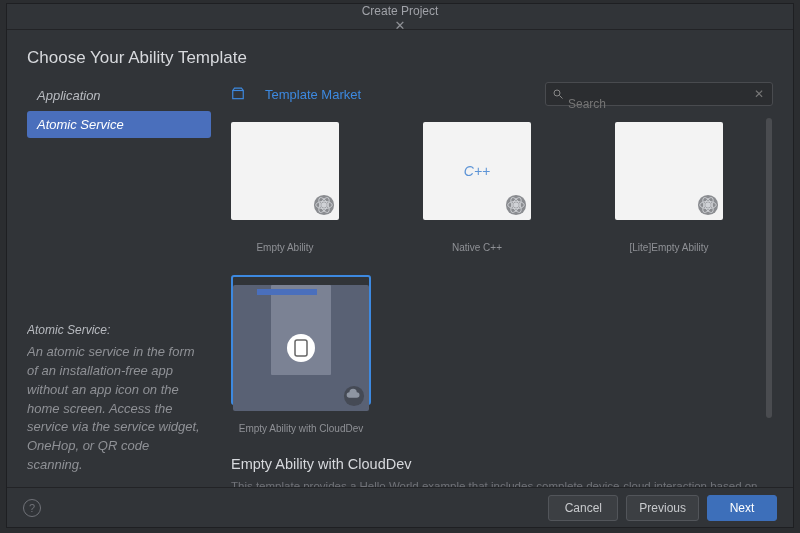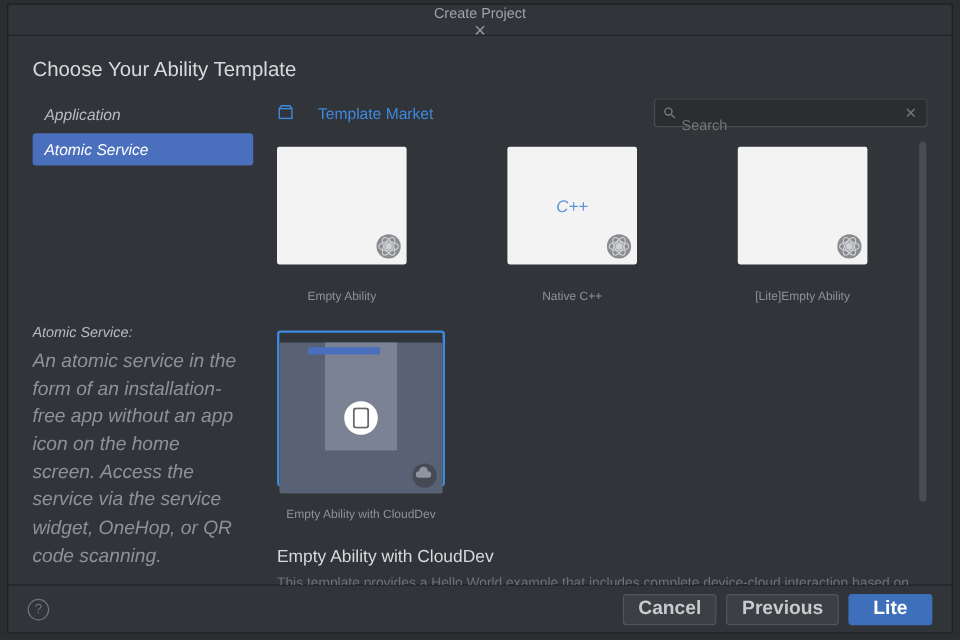--- a/index.html
+++ b/index.html
@@ -10,21 +10,21 @@
   .title-bar .title { font-size: 12px; color: #a0a2a8; flex: 1; }
   .title-bar .close { width: 16px; height: 16px; color: #8f9196; cursor: pointer; display:flex; align-items:center; justify-content:center; font-size:13px;}
   .content { display: flex; flex-direction: column; flex: 1; padding: 18px 20px 0 20px; overflow: hidden; }
   .heading { font-size: 17px; color: #d7d9dd; margin-bottom: 14px; }
   .cols { display: flex; flex: 1; overflow: hidden; }
   .side { width: 184px; display: flex; flex-direction: column; font-style: italic; }
   .tab { font-size: 13px; padding: 6px 10px; color: #b8bbc0; border-radius: 3px; cursor: pointer; margin-bottom: 2px; }
   .tab.selected { background: #4a6fbc; color: #fff; }
   .side-desc { margin-top: auto; margin-bottom: 12px; padding-right: 6px;}
   .side-desc-title { font-size: 12px; color: #b8bbc0; margin-bottom: 6px; }
-  .side-desc-body { font-size: 16px; color: #8f9196; line-height: 1.45; }
+  .side-desc-body { font-size: 13px; color: #8f9196; line-height: 1.45; }
   .main { flex: 1; display: flex; flex-direction: column; padding-left: 20px; position:relative;}
   .market-row { display: flex; align-items: center; margin-bottom: 12px; }
   .market-link { color: #3d89e0; font-size: 13px; display:flex; align-items:center; gap:20px; cursor:pointer;}
   .market-link .mkicon { width:14px; height:14px; }
   .search-wrap { margin-left: auto; width: 228px; height: 24px; background: #2b2d30; border: 1px solid #494b4f; border-radius: 3px; display: flex; align-items: center; padding: 0 6px; }
   .search-wrap .sicon { width: 12px; height: 12px; color: #777; margin-right: 4px; }
   .search-wrap input { flex:1; background: transparent; border: none; outline: none; color: #bcbec4; font-size: 12px; margin-top: 20px; }
   .search-wrap .clear { width: 14px; height: 14px; color: #777; cursor:pointer; display:flex; align-items:center; justify-content:center; font-size:12px;}
   .gallery { flex:1; overflow-y: auto; padding-right: 12px;}
   .row { display: flex; gap: 84px; margin-bottom: 22px;}
@@ -40,21 +40,21 @@
   .thumb .dev-icon { width:28px; height:28px; background:#fff; border-radius:50%; display:flex; align-items:center; justify-content:center; position:absolute; top:50%; left:50%; transform:translate(-50%,-50%);}
   .cap { font-size: 10px; color: #8f9196; margin-top: 18px; text-align:left; white-space:nowrap;}
   .detail { margin-top: 6px; padding-bottom: 8px;}
   .detail-title { font-size: 14.5px; color: #d7d9dd; margin-bottom: 6px; }
   .detail-body { font-size: 11.5px; color: #707278; line-height: 1.45; }
   .scroll-ind { position:absolute; right:0; top:36px; bottom:0; width:8px; background:transparent;}
   .scroll-thumb { position:absolute; right:1px; top:0; width:6px; height:300px; background:#4a4c50; border-radius:3px;}
   .footer { height: 40px; border-top: 1px solid #222326; display: flex; align-items: center; padding: 0 16px; }
   .help { width:18px; height:18px; border:1.5px solid #707278; border-radius:50%; display:flex; align-items:center; justify-content:center; color:#707278; font-size:11px; cursor:pointer;}
   .btns { margin-left: auto; display:flex; gap:8px;}
-  .btn { min-width:70px; height:26px; font-size:16px; border-radius:3px; border:1px solid #52555a; background:#3c3f43; color:#c8cacd; cursor:pointer; padding:0 12px;font-weight:bold;}
+  .btn { min-width:70px; height:26px; font-size:12px; border-radius:3px; border:1px solid #52555a; background:#3c3f43; color:#c8cacd; cursor:pointer; padding:0 12px;}
   .btn.primary { background:#3d6fba; border-color:#3d6fba; color:#fff;}
   .card.big .thumb-wrap .thumb { width:136px; height:126px; }
   .card.big { width:140px; }
   .card.big .thumb-wrap { width:140px; height:130px; }
 </style>
 </head>
 <body>
 
 <div class="dialog">
   <div class="title-bar">
@@ -174,16 +174,16 @@
         </div>
       </div>
     </div>
   </div>
 
   <div class="footer">
     <div class="help">?</div>
     <div class="btns">
       <button class="btn">Cancel</button>
       <button class="btn">Previous</button>
-      <button class="btn primary">Lite</button>
+      <button class="btn primary">Next</button>
     </div>
   </div>
 </div>
 
 </body></html>

